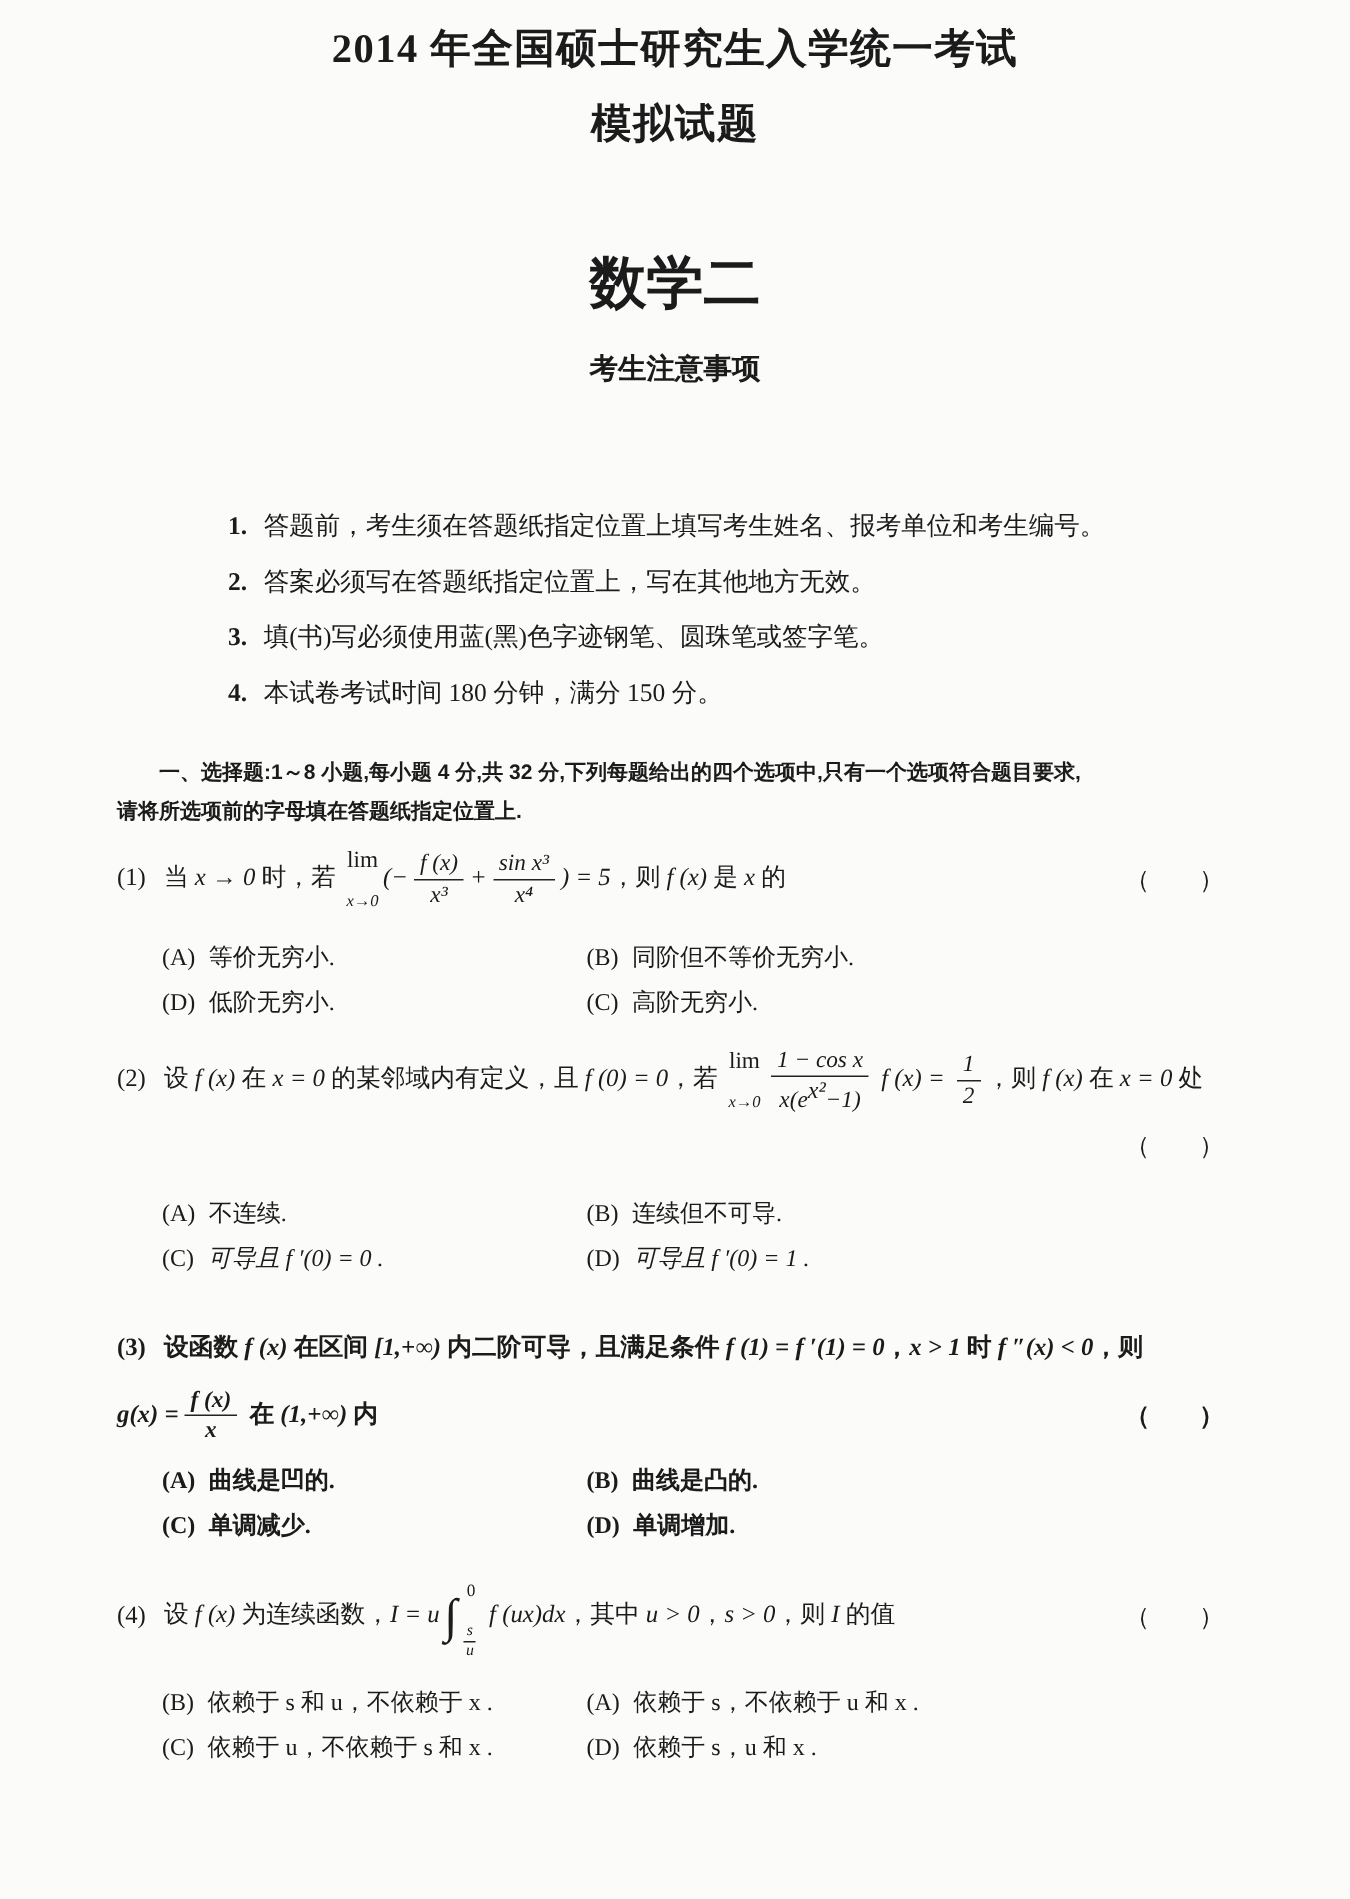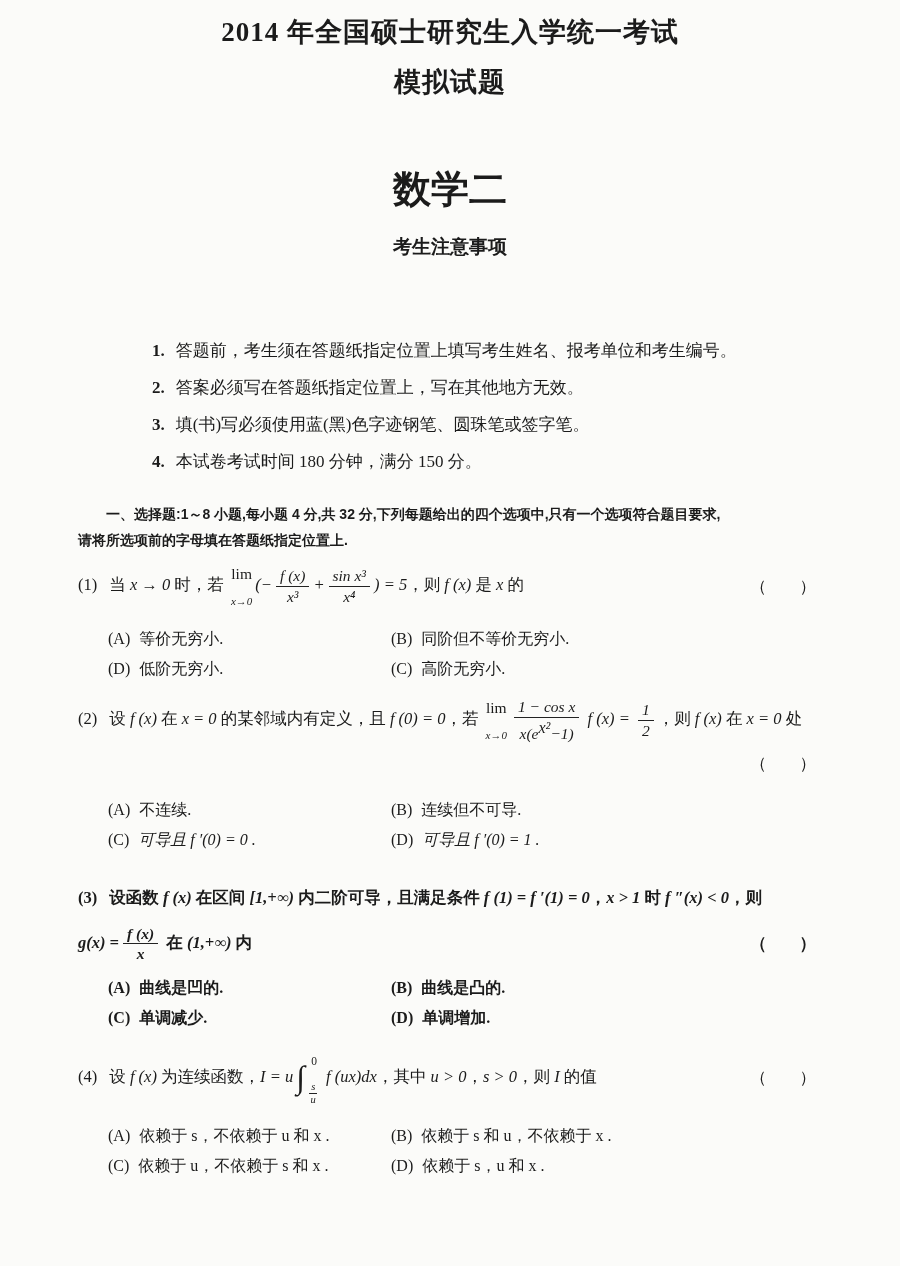--- a/index.html
+++ b/index.html
@@ -158,20 +158,20 @@
   </div>
 
   <div class="question q4">
     <div class="stem">
       <span class="content">
         <span class="qnum">(4)</span><span>设 </span><span class="it">f (x)</span><span> 为连续函数，</span><span class="it">I = u</span><span class="intgrl"><span class="int-sign">∫</span><span class="int-sup">0</span><span class="int-sub"><span class="mfrac"><span class="mn">s</span><span class="md">u</span></span></span></span><span class="it"> f (ux)dx</span><span>，其中 </span><span class="it">u &gt; 0</span><span>，</span><span class="it">s &gt; 0</span><span>，则 </span><span class="it">I</span><span> 的值</span>
       </span>
       <span class="blank">（　　）</span>
     </div>
     <div class="options">
+      <div class="opt"><span class="ol">(B)</span><span>依赖于 s 和 u，不依赖于 x .</span></div>
       <div class="opt"><span class="ol">(A)</span><span>依赖于 s，不依赖于 u 和 x .</span></div>
-      <div class="opt"><span class="ol">(B)</span><span>依赖于 s 和 u，不依赖于 x .</span></div>
       <div class="opt"><span class="ol">(C)</span><span>依赖于 u，不依赖于 s 和 x .</span></div>
       <div class="opt"><span class="ol">(D)</span><span>依赖于 s，u 和 x .</span></div>
     </div>
   </div>
 
 </div>
 
 </body></html>

